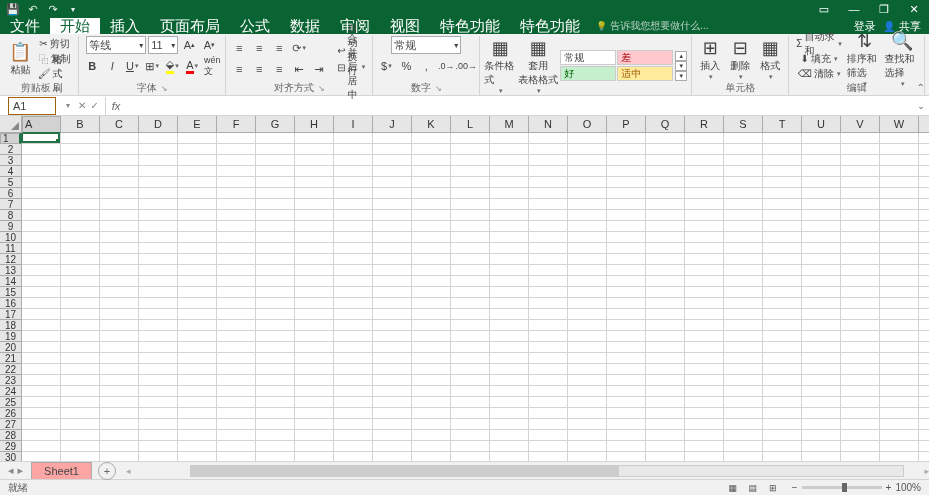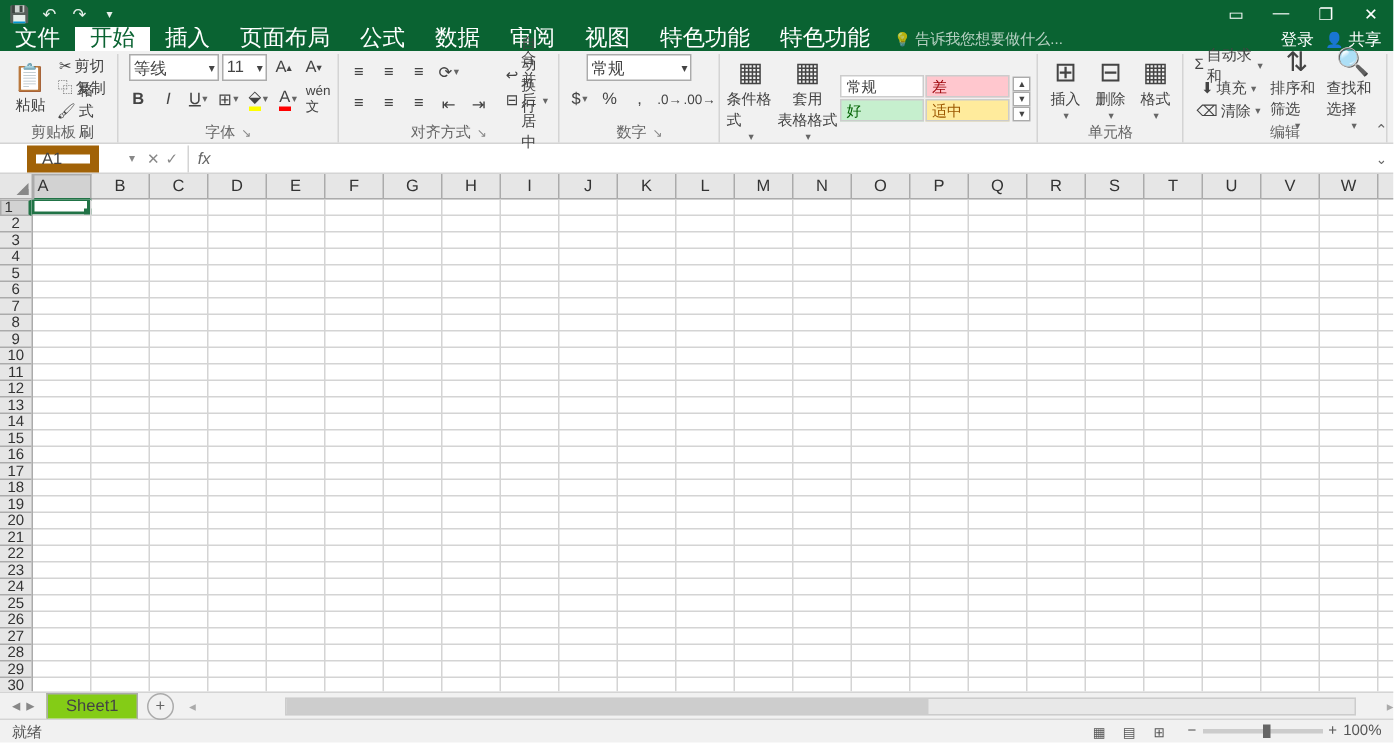--- a/index.html
+++ b/index.html
@@ -37,21 +37,21 @@
 .style-row{display:flex;gap:1px}
 .style-cell{width:56px;height:15px;border:1px solid #ccc;font-size:10px;display:flex;align-items:center;padding:0 3px}
 .sc-normal{background:#fff}
 .sc-bad{background:#ffc7ce;color:#9c0006}
 .sc-good{background:#c6efce;color:#006100}
 .sc-neutral{background:#ffeb9c;color:#9c5700}
 .gallery-btns{width:12px;display:flex;flex-direction:column}
 .gallery-btns div{height:10px;border:1px solid #ababab;font-size:7px;text-align:center;background:#fff}
 .collapse{position:absolute;right:4px;bottom:2px;font-size:10px;color:#666;cursor:pointer}
 .fx-bar{height:20px;background:#fff;border-bottom:1px solid #d4d4d4;display:flex;align-items:center}
-.namebox{width:48px;height:18px;border:6px solid #a16207;margin:1px 18px;padding:0 4px;font-size:11px;display:flex;align-items:center}
+.namebox{width:48px;height:18px;border:1px solid #a16207;margin:1px 8px;padding:0 4px;font-size:11px;display:flex;align-items:center}
 .fx-btns{display:flex;align-items:center;gap:4px;padding:0 6px;border-right:1px solid #d4d4d4;height:18px;color:#888}
 .fx-ic{font-size:10px}
 .fx-input{flex:1;display:flex;align-items:center;padding:0 6px;font-size:11px}
 .fx-input::before{content:"fx";font-style:italic;color:#666;margin-right:6px;font-size:11px}
 .fx-expand{width:16px;text-align:center;color:#666;font-size:9px}
 .grid-wrap{height:345px;display:flex;flex-direction:column;background:#fff}
 .col-headers{height:17px;display:flex;background:#e6e6e6;border-bottom:1px solid #ababab}
 .corner{width:22px;border-right:1px solid #ababab;background:#e6e6e6;position:relative}
 .corner::after{content:"";position:absolute;right:2px;bottom:2px;border:4px solid transparent;border-bottom-color:#888;border-right-color:#888}
 .ch{width:39px;border-right:1px solid #ababab;text-align:center;font-size:11px;line-height:17px;color:#333}
@@ -60,21 +60,21 @@
 .row-headers{width:22px;background:#e6e6e6;border-right:1px solid #ababab}
 .rh{height:11px;border-bottom:1px solid #ababab;text-align:center;font-size:10px;line-height:11px;color:#333}
 .rh.sel{background:#d2d2d2;border-right:2px solid #217346}
 .cells{flex:1;position:relative}
 .gridline-v{position:absolute;top:0;bottom:0;width:1px;background:#d4d4d4}
 .gridline-h{position:absolute;left:0;right:0;height:1px;background:#d4d4d4}
 .active-cell{position:absolute;border:2px solid #217346;background:#fff;pointer-events:none}
 .active-cell::after{content:"";position:absolute;right:-3px;bottom:-3px;width:5px;height:5px;background:#217346}
 .sheet-tabs{height:18px;background:#f1f1f1;border-top:1px solid #d4d4d4;display:flex;align-items:center;font-size:11px}
 .st-nav{display:flex;gap:4px;padding:0 8px;color:#888}
-.sheet-tab{padding:0 12px;height:17px;line-height:17px;background:#84cc16;border:1px solid #ababab;border-bottom:none;font-size:11px}
+.sheet-tab{padding:0 12px;height:17px;line-height:17px;background:#fca5a5;border:1px solid #ababab;border-bottom:none;font-size:11px}
 .add-sheet{width:18px;height:18px;border:1px solid #ababab;border-radius:50%;margin-left:6px;text-align:center;line-height:16px;color:#666;font-size:11px}
 .hscroll{flex:1;margin:0 20px 0 60px;height:12px;background:#e8e8e8;border:1px solid #ccc;position:relative}
 .hscroll-thumb{position:absolute;left:0;top:0;bottom:0;width:60%;background:#cdcdcd}
 .statusbar{height:16px;background:#f1f1f1;border-top:1px solid #d4d4d4;display:flex;align-items:center;padding:0 8px;font-size:10px;color:#555}
 .viewbtns{margin-left:auto;display:flex;gap:2px;align-items:center}
 .vbtn{width:18px;height:14px;border:1px solid transparent;text-align:center;font-size:9px;line-height:12px}
 .zoom{display:flex;align-items:center;gap:4px;margin-left:8px}
 .zoom-slider{width:80px;height:3px;background:#ccc;position:relative}
 .zoom-slider::after{content:"";position:absolute;left:50%;top:-3px;width:5px;height:9px;background:#666}
 </style>

